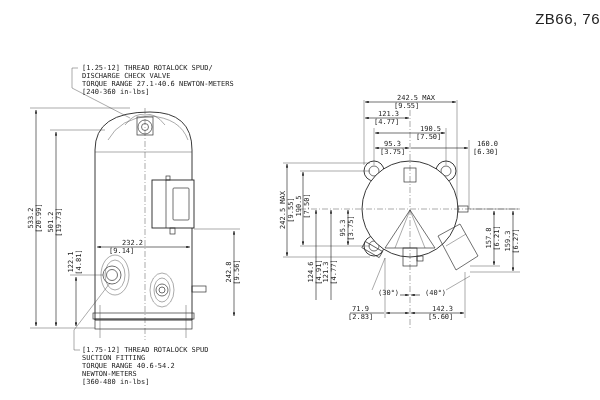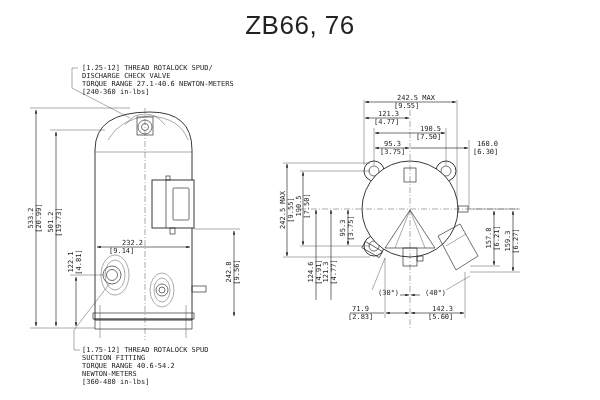--- a/index.html
+++ b/index.html
@@ -1,17 +1,17 @@
 <!DOCTYPE html>
 <html><head>
 <meta charset="utf-8">
 <style>
   html, body { margin:0; padding:0; background:#ffffff; }
   body { width:600px; height:400px; position:relative; overflow:hidden; font-family:"Liberation Sans", sans-serif; }
-  .title { position:absolute; left:0; width:600px; top:10px; text-align:center; font-size:26px; color:#222; letter-spacing:0.5px; }
+  .title { position:absolute; left:0; width:600px; top:10px; text-align:right; font-size:15px; color:#222; letter-spacing:0.5px; }
   svg { position:absolute; left:0; top:0; }
   .dim text, text.dim { font-family:"DejaVu Sans Mono", monospace; font-size:7px; fill:#222; }
   .note { font-family:"DejaVu Sans Mono", monospace; font-size:7px; fill:#222; }
   .ln { stroke:#333; stroke-width:0.7; fill:none; }
   .thin { stroke:#444; stroke-width:0.45; fill:none; }
   .cl { stroke:#555; stroke-width:0.5; fill:none; stroke-dasharray:6 2 1 2; }
   .body { stroke:#222; stroke-width:0.9; fill:#fff; }
 </style>
 </head>
 <body>

